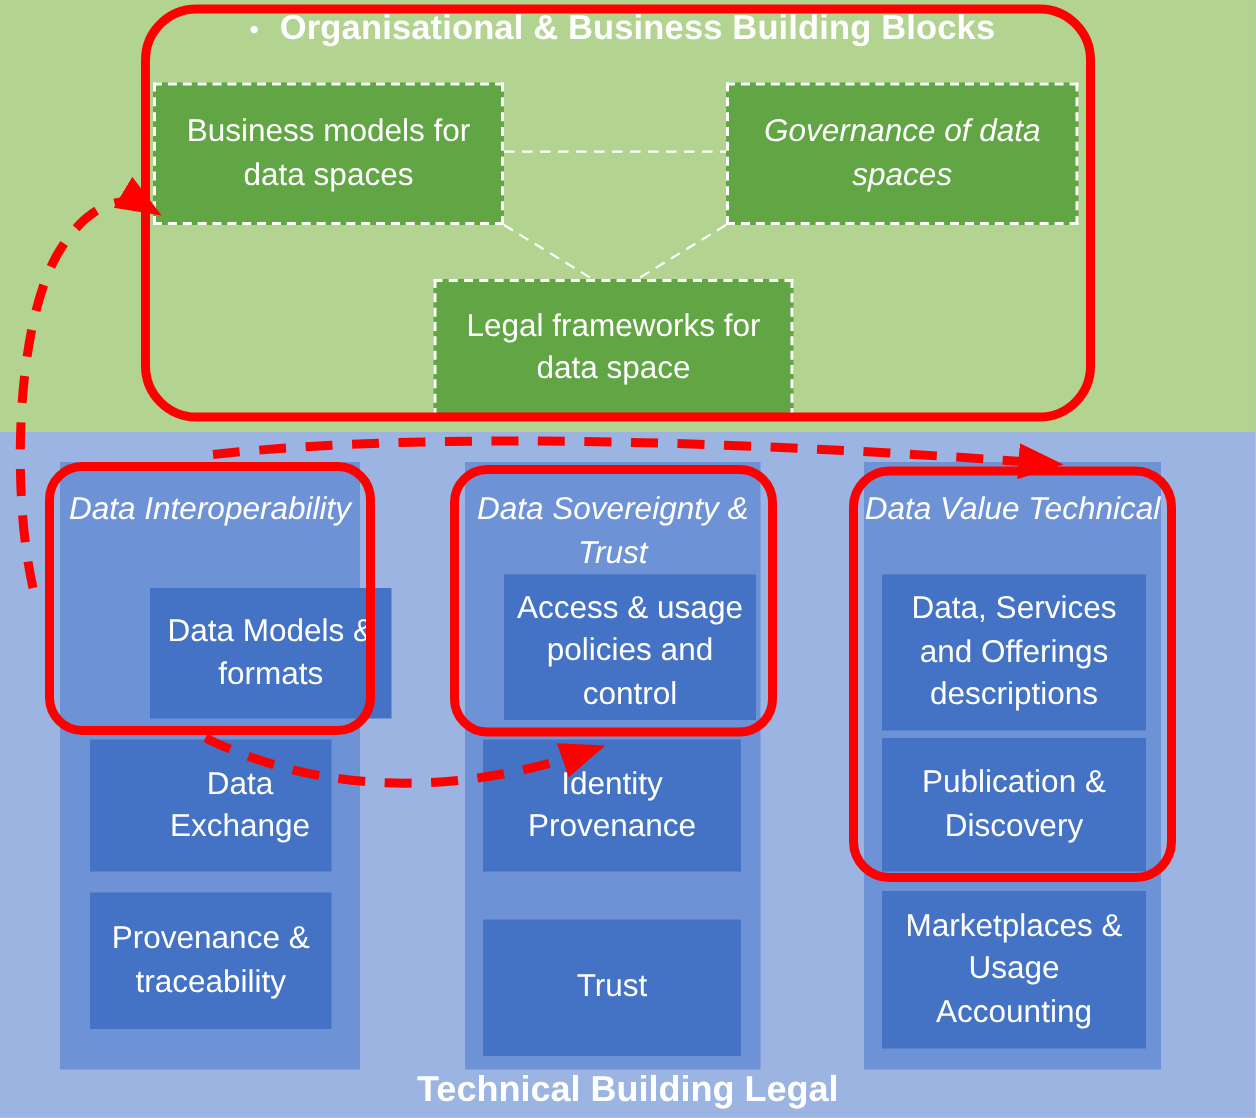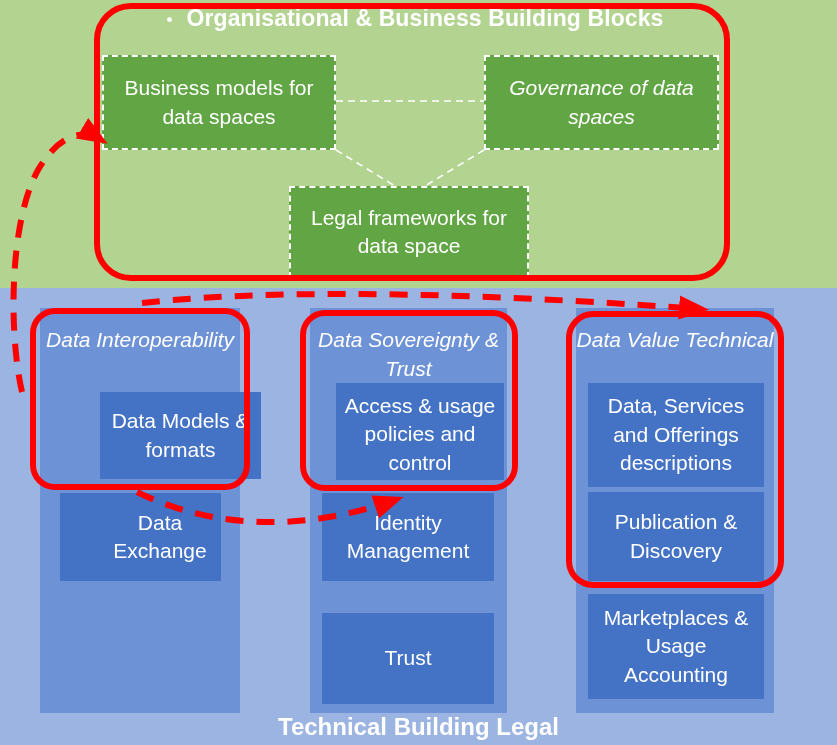--- a/index.html
+++ b/index.html
@@ -165,26 +165,29 @@
   <div class="col-panel" id="col-value">
     <div class="col-heading">Data Value Technical</div>
   </div>
 
   <div class="tech-box" id="tb-datamodels">
     <span>Data Models &amp; formats</span>
   </div>
   <div class="tech-box" id="tb-dataexchange">
     <span>Data Exchange</span>
   </div>
+  <div class="tech-box" id="tb-provenance">
+    <span>Provenance &amp; traceability</span>
+  </div>
 
   <div class="tech-box" id="tb-access">
     <span>Access &amp; usage policies and control</span>
   </div>
   <div class="tech-box" id="tb-identity">
-    <span>Identity Management</span>
+    <span>Identity Provenance</span>
   </div>
   <div class="tech-box" id="tb-trust">
     <span>Trust</span>
   </div>
 
   <div class="tech-box" id="tb-descriptions">
     <span>Data, Services and Offerings descriptions</span>
   </div>
   <div class="tech-box" id="tb-publication">
     <span>Publication &amp; Discovery</span>

